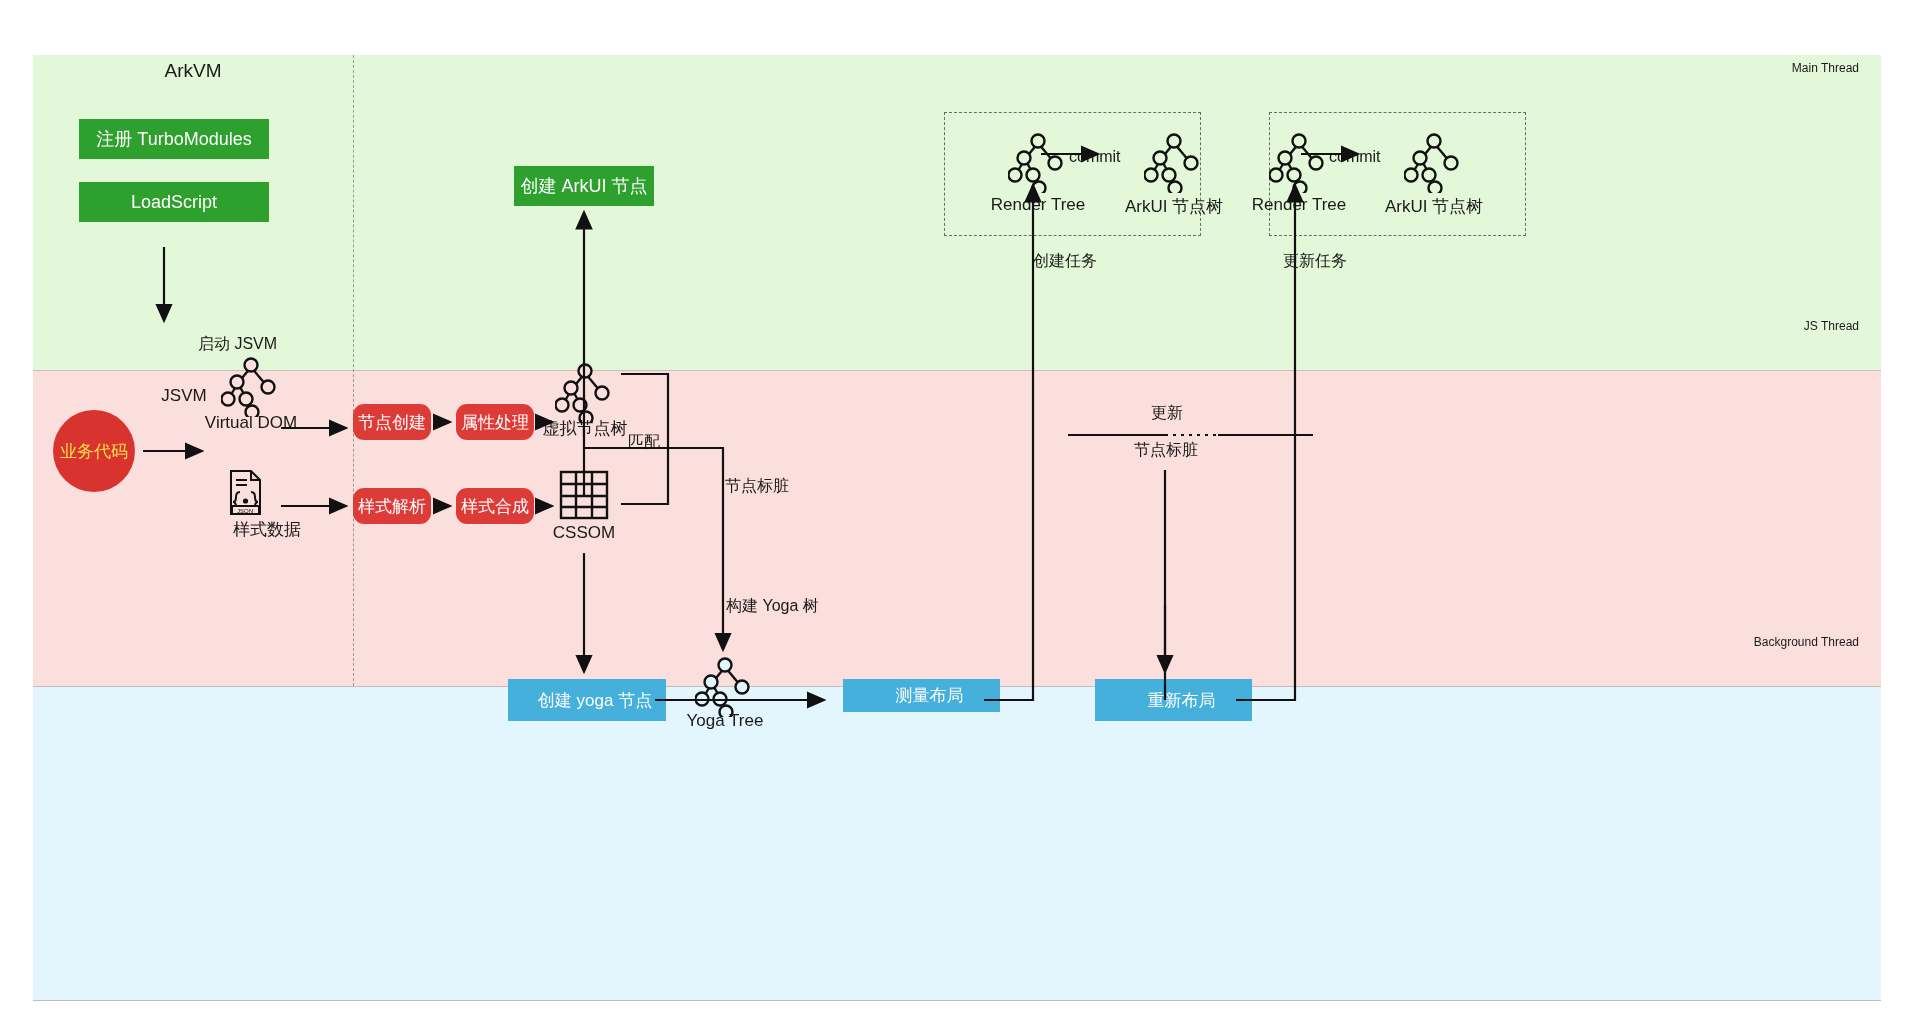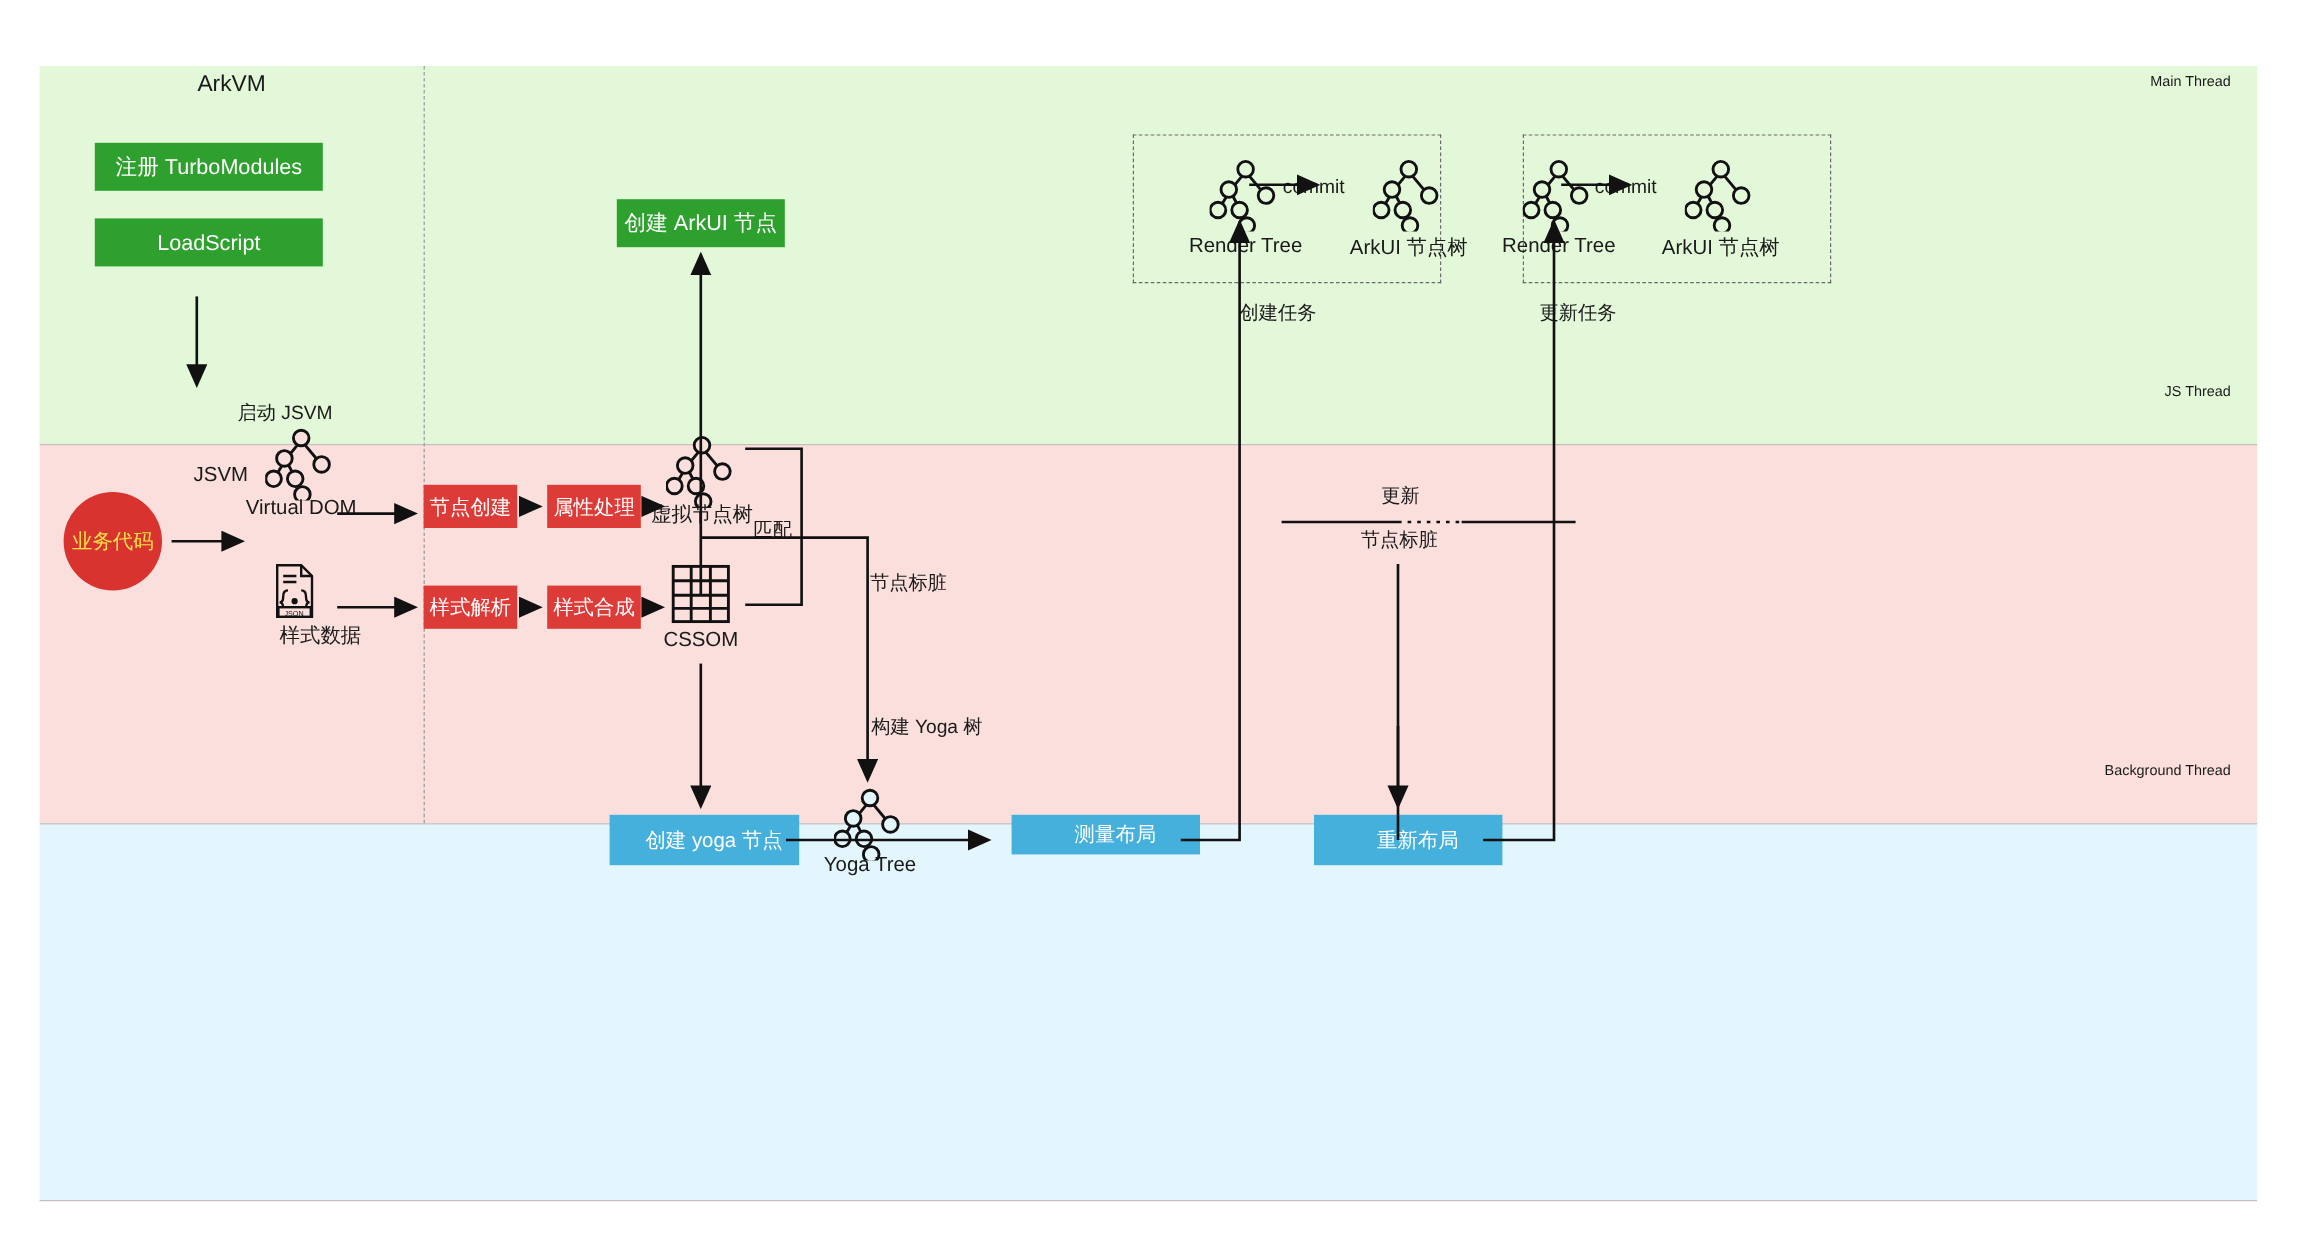--- a/index.html
+++ b/index.html
@@ -6,21 +6,21 @@
   body{width:1914px;height:1034px;font-family:"Liberation Sans","DejaVu Sans",sans-serif;overflow:hidden;}
   #canvas{position:absolute;left:33px;top:55px;width:1848px;height:946px;}
   .lane{position:absolute;left:0;width:100%;}
   .lane-main{top:0;height:315px;background:#e3f8d9;}
   .lane-js{top:315px;height:316px;background:#fadfdc;}
   .lane-bg{top:631px;height:315px;background:#e3f6fd;}
   .lane-label{position:absolute;right:22px;font-size:12px;color:#1a1a1a;white-space:nowrap;}
   .divider{position:absolute;left:0;width:100%;height:1px;background:#c9bcbc;}
   .vsep{position:absolute;width:0;border-left:1px dashed #9a9a9a;}
   .gbox{position:absolute;background:#2ea02e;color:#fff;display:flex;align-items:center;justify-content:center;font-size:18px;white-space:nowrap;}
-  .rbox{position:absolute;background:#dd3b37;color:#fff;display:flex;align-items:center;justify-content:center;font-size:17px;white-space:nowrap;}
+  .rbox{position:absolute;background:#dd3b37;color:#fff;display:flex;align-items:center;justify-content:center;font-size:17px;white-space:nowrap;border-radius:11px;}
   .bbox{position:absolute;background:#45b0dc;color:#fff;display:flex;align-items:center;justify-content:center;font-size:17px;white-space:nowrap;padding-left:16px;}
   .circle{position:absolute;border-radius:50%;background:#d8332f;color:#fde047;display:flex;align-items:center;justify-content:center;font-size:17px;}
   .cap{position:absolute;font-size:17px;color:#1a1a1a;white-space:nowrap;text-align:center;}
   .cap-sm{position:absolute;font-size:16px;color:#1a1a1a;white-space:nowrap;}
   .dashbox{position:absolute;border:1.5px dashed #6b6b6b;}
   svg.ov{position:absolute;left:0;top:0;width:1848px;height:946px;pointer-events:none;overflow:visible;}
   .wm{position:absolute;right:24px;bottom:16px;font-size:21px;color:#9aa3ad;opacity:.75;white-space:nowrap;}
   .ico{position:absolute;}
 </style>
 </head>

